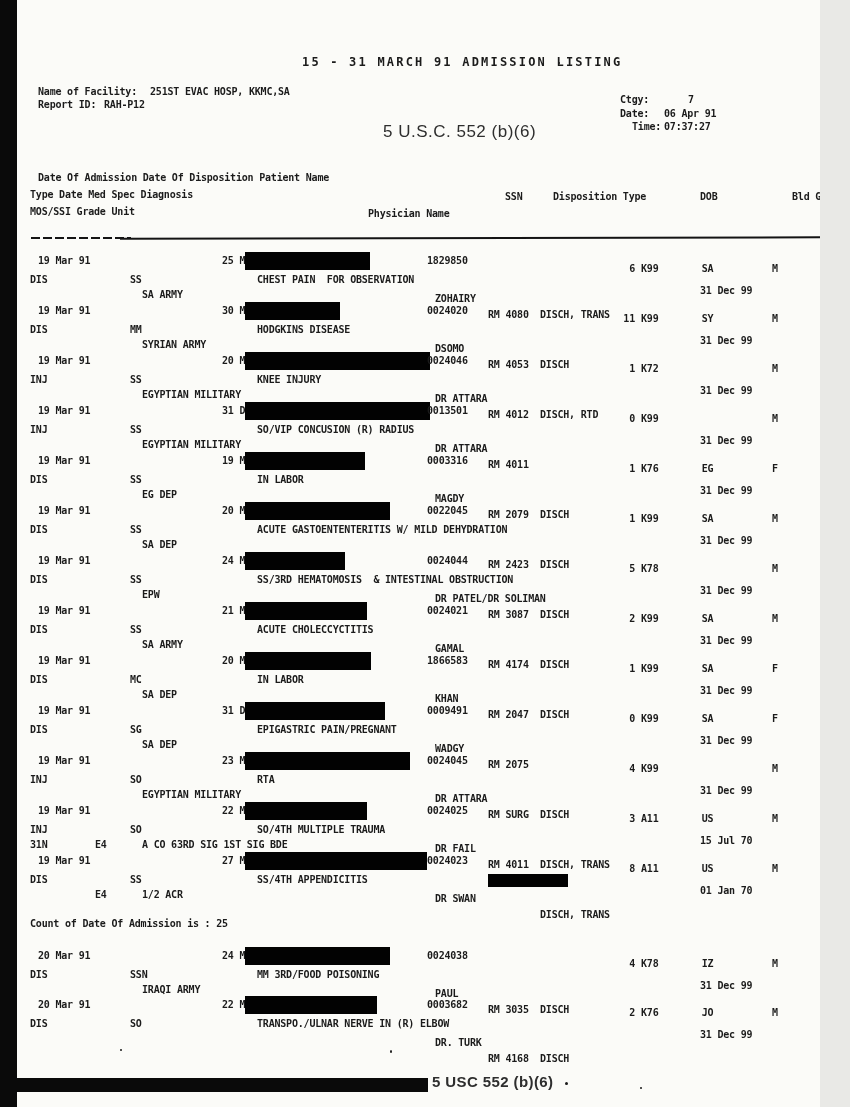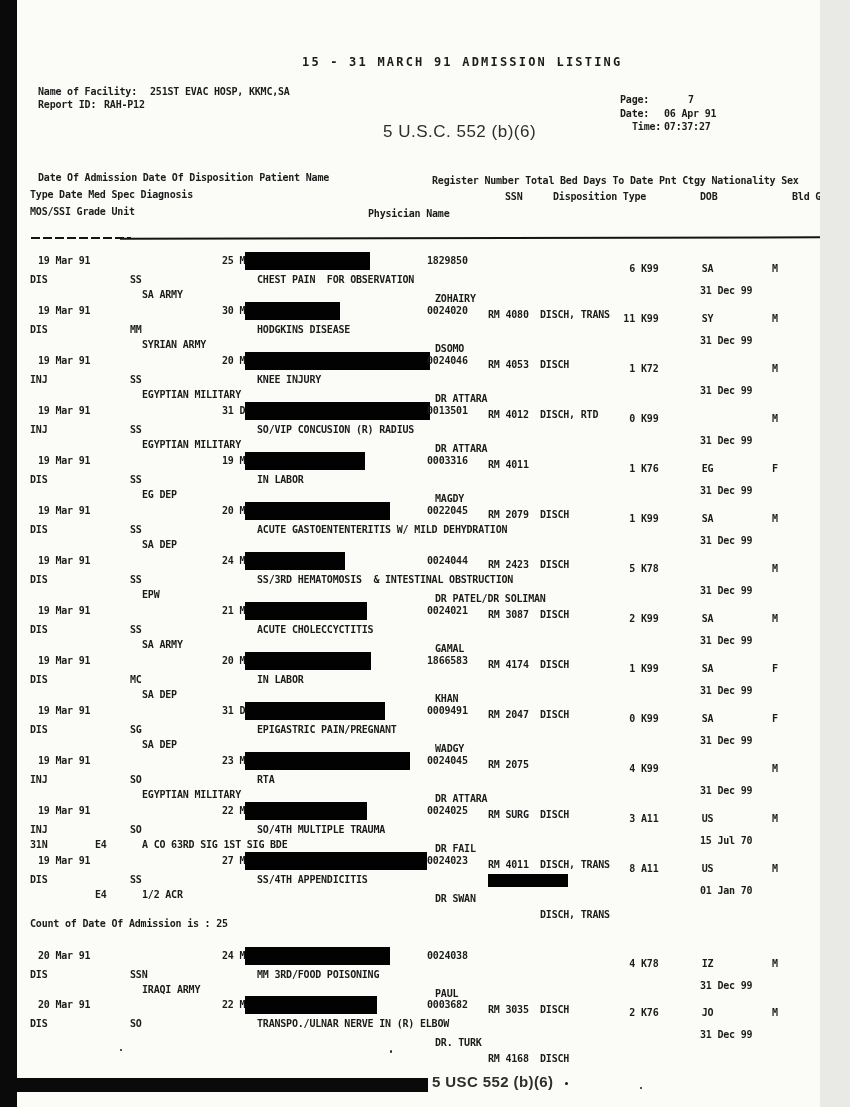--- a/index.html
+++ b/index.html
@@ -49,31 +49,30 @@
   <div class="speck" style="left:640px;top:1087px;width:2px;height:2px;"></div>
   <div class="speck" style="left:120px;top:1049px;width:2px;height:2px;"></div>
 
   <span class="tw title" style="left:302px;top:56px;">15 - 31 MARCH 91 ADMISSION LISTING</span>
 
   <span class="tw" style="left:38px;top:86px;">Name of Facility:</span>
   <span class="tw" style="left:150px;top:86px;">251ST EVAC HOSP, KKMC,SA</span>
   <span class="tw" style="left:38px;top:99px;">Report ID:</span>
   <span class="tw" style="left:104px;top:99px;">RAH-P12</span>
 
-  <span class="tw" style="left:620px;top:94px;">Page:</span>
+  <span class="tw" style="left:620px;top:94px;">Ctgy:</span>
   <span class="tw" style="left:688px;top:94px;">7</span>
   <span class="tw" style="left:620px;top:108px;">Date:</span>
   <span class="tw" style="left:664px;top:108px;">06 Apr 91</span>
   <span class="tw" style="left:620px;top:121px;margin-left:12px;">Time:</span>
   <span class="tw" style="left:664px;top:121px;">07:37:27</span>
 
   <span class="stamp stamp-top">5 U.S.C. 552 (b)(6)</span>
 
   <span class="tw" style="left:38px;top:172px;">Date Of Admission Date Of Disposition Patient Name</span>
-  <span class="tw" style="left:432px;top:175px;">Register Number Total Bed Days To Date Pnt Ctgy Nationality Sex</span>
   <span class="tw" style="left:30px;top:189px;">Type Date Med Spec Diagnosis</span>
   <span class="tw" style="left:505px;top:191px;">SSN</span>
   <span class="tw" style="left:553px;top:191px;">Disposition Type</span>
   <span class="tw" style="left:700px;top:191px;">DOB</span>
   <span class="tw" style="left:752px;top:191px;padding-left:40px;">Bld Group</span>
   <span class="tw" style="left:30px;top:206px;">MOS/SSI Grade Unit</span>
   <span class="tw" style="left:368px;top:208px;">Physician Name</span>
 
   <div class="rule-dashes"></div>
   <div class="rule"></div>

